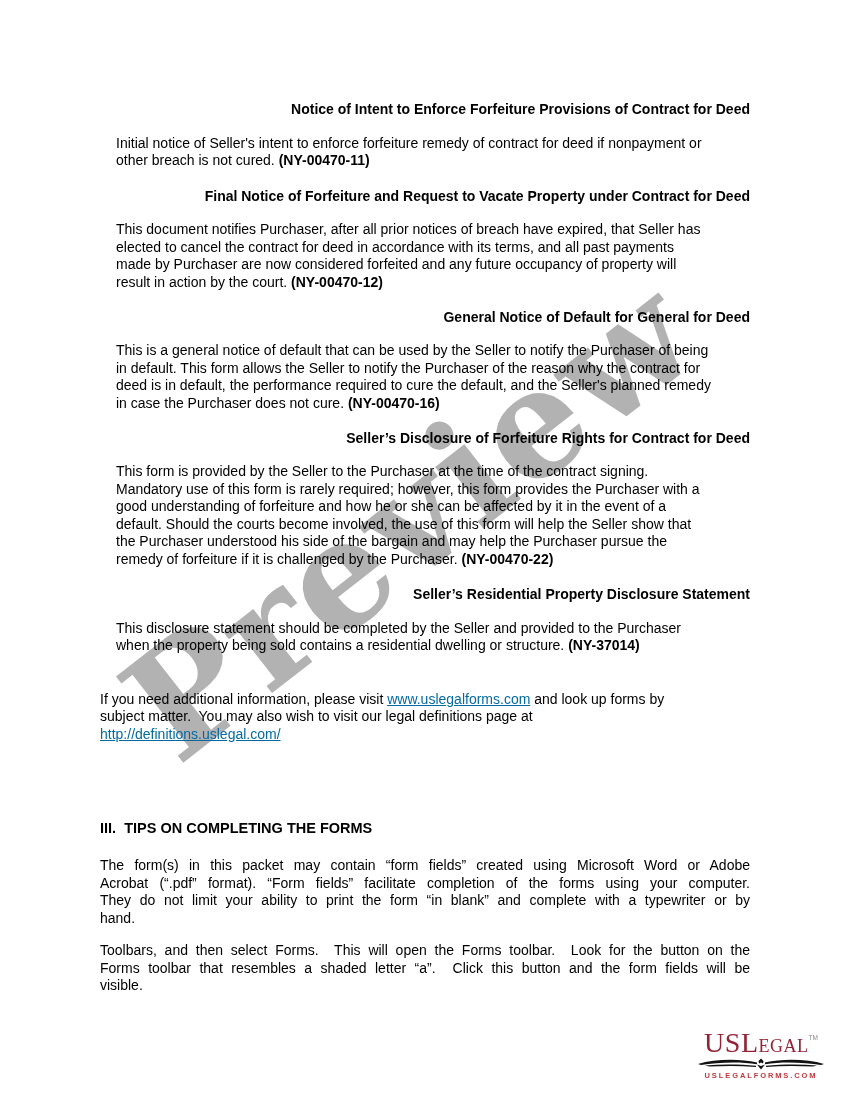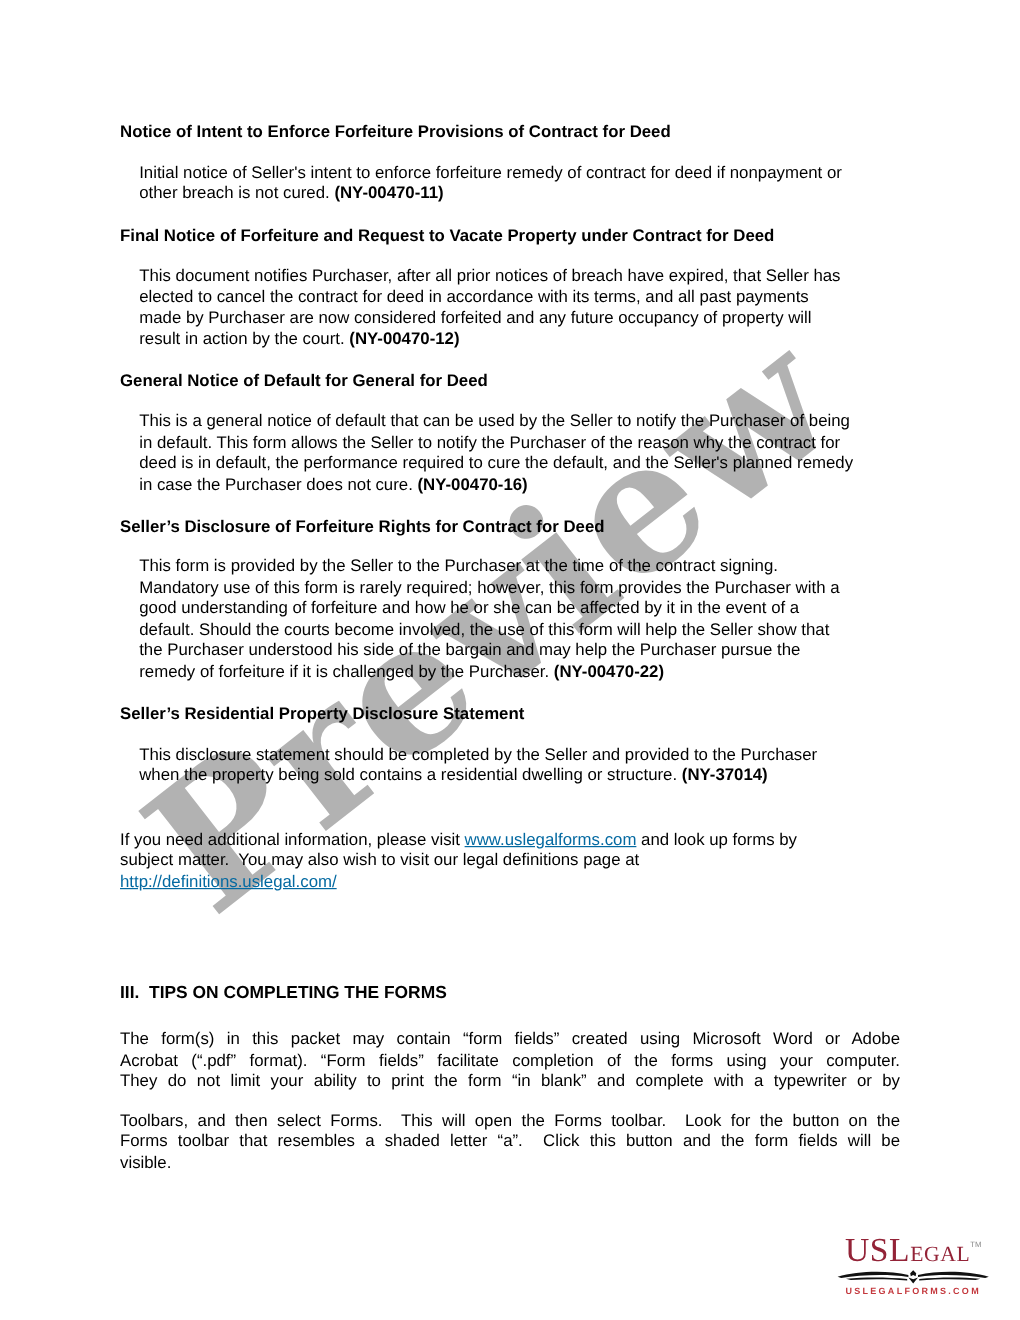--- a/index.html
+++ b/index.html
@@ -11,21 +11,21 @@
     position:absolute; left:409px; top:519px; z-index:0;
     transform:translate(-50%,-50%) rotate(-38deg);
     font-family:"DejaVu Serif", serif; font-weight:bold;
     font-size:150px; letter-spacing:2px; color:#a5a5a5; opacity:0.85;
     white-space:nowrap; user-select:none;
   }
   .content {
     position:absolute; left:100px; top:101px; width:650px; z-index:1;
     font-size:14px; line-height:17.5px;
   }
-  .sec-heading { font-weight:bold; margin:0; font-size:14px; line-height:17.5px; }
+  .sec-heading { font-weight:bold; margin:0; font-size:14px; line-height:17.5px;text-align:right; }
   .mt18 { margin-top:18px; }
   .mt17 { margin-top:17.5px; }
   .body-p { margin:16px; }
   .body-p b { font-weight:bold; }
   .info-p { margin:36px 0 0 0; }
   .rline { display:block; }
   a { color:#0369a1; text-decoration:underline; cursor:pointer; }
   .tips-heading { font-weight:bold; font-size:14.5px; margin:77px 0 0 0; line-height:17.5px; }
   .jpara { margin:19.5px 0 0 0; }
   .jpara2 { margin:15px 0 0 0; }
@@ -75,20 +75,21 @@
       <span class="rline">subject matter.&nbsp; You may also wish to visit our legal definitions page at</span>
       <span class="rline"><a href="#">http://definitions.uslegal.com/</a></span>
     </p>
 
   <p class="tips-heading">III.&nbsp; TIPS ON COMPLETING THE FORMS</p>
 
   <p class="body-p jpara">
       <span class="jline">The form(s) in this packet may contain “form fields” created using Microsoft Word or Adobe</span>
       <span class="jline">Acrobat (“.pdf” format). “Form fields” facilitate completion of the forms using your computer.</span>
       <span class="jline">They do not limit your ability to print the form “in blank” and complete with a typewriter or by</span>
+      <span class="jline jlast">hand.</span>
     </p>
 
   <p class="body-p jpara2">
       <span class="jline">Toolbars, and then select Forms.&nbsp; This will open the Forms toolbar.&nbsp; Look for the button on the</span>
       <span class="jline">Forms toolbar that resembles a shaded letter “a”.&nbsp; Click this button and the form fields will be</span>
       <span class="jline jlast">visible.</span>
     </p>
 
 </div>
 

